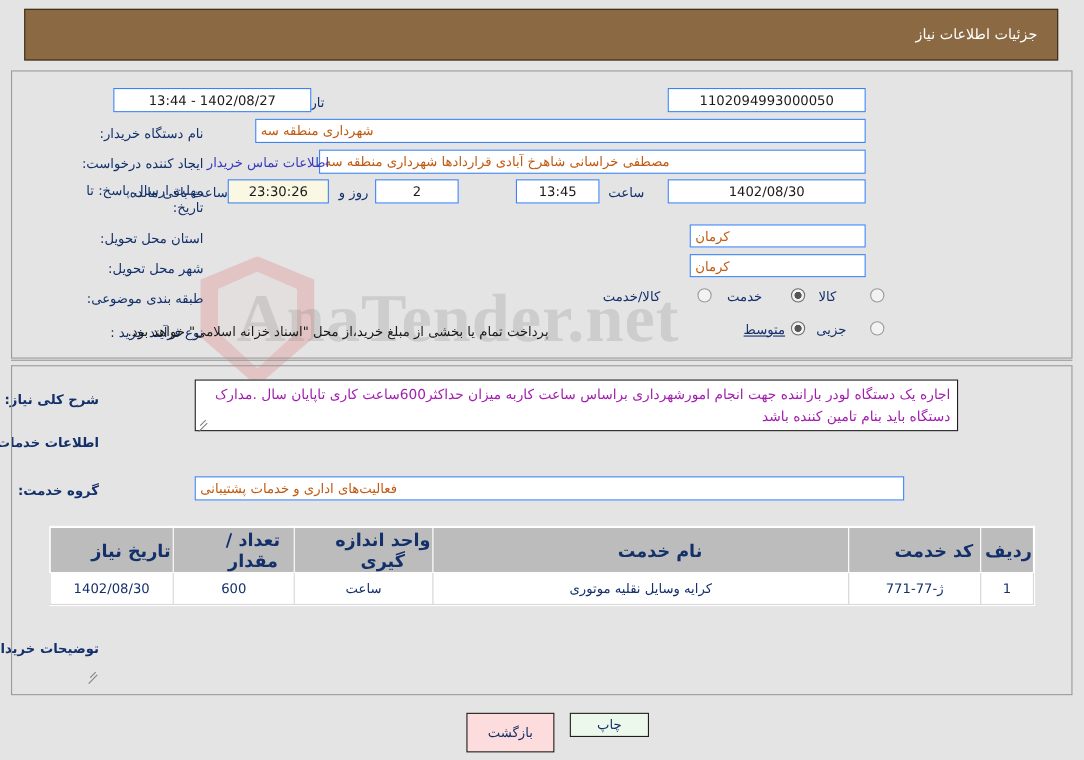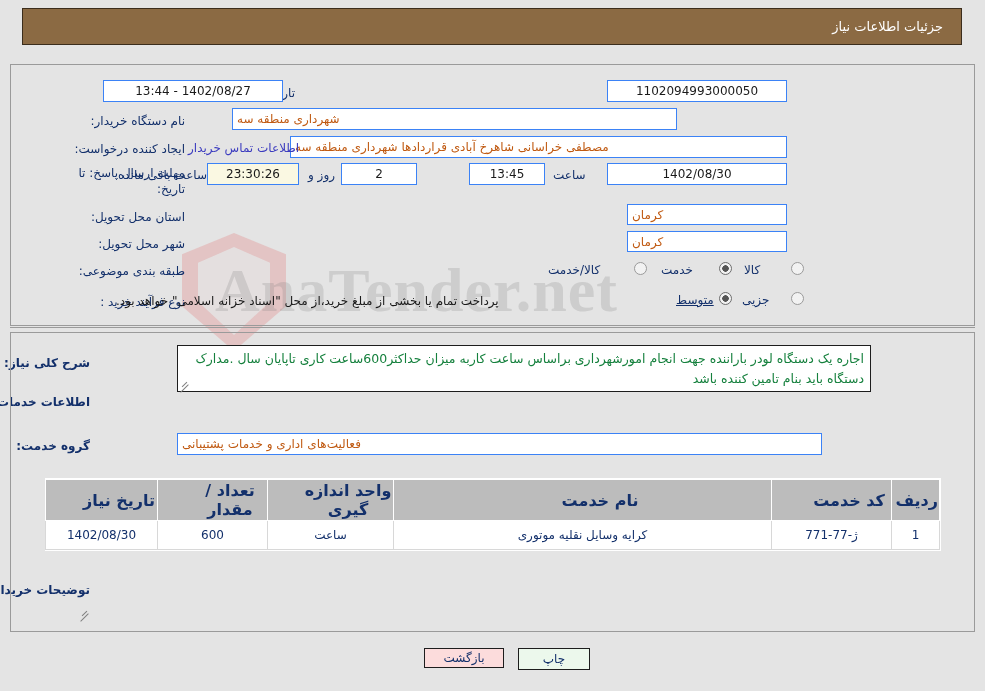--- a/index.html
+++ b/index.html
@@ -47,21 +47,21 @@
     left: 198px; top: 32px;
     width: 72px; height: 88px;
     background: rgba(228,228,228,0.85);
     clip-path: polygon(50% 0%, 100% 18%, 100% 62%, 50% 100%, 0% 62%, 0% 18%);
   }
 
   
   .title-bar {
     position: absolute;
     left: 22px; top: 8px;
-    width: 940px; height: 37px;
+    width: 940px; height: 47px;
     background: #8b6a43;
     border: 1px solid #3b2d1c;
     box-sizing: border-box;
     display: flex;
     align-items: center;
     justify-content: flex-start;
     z-index: 2;
   }
   .title-bar .title-text {
     color: #ffffff;
@@ -149,21 +149,21 @@
     white-space: nowrap;
   }
 
   
   .textarea {
     position: absolute;
     border: 1px solid #1d1d1d;
     background: #ffffff;
     box-sizing: border-box;
     font-size: 12.5px;
-    color: #15803d;
+    color: #a21caf;
     padding: 3px 6px 0 6px;
     line-height: 20px;
     overflow: hidden;
     text-align: right;
     z-index: 3;
   }
   .resizer {
     position: absolute;
     width: 11px; height: 11px;
     z-index: 4;
@@ -218,21 +218,21 @@
     box-sizing: border-box;
     font-size: 12px;
     color: #13306b;
     display: flex;
     align-items: center;
     justify-content: center;
     cursor: pointer;
     z-index: 3;
   }
   .btn-print { left: 518px; top: 648px; width: 72px; height: 22px; background: #ecf8ec; }
-  .btn-back  { left: 424px; top: 648px; width: 80px; height: 20px; background: #fcdcdc; }
+  .btn-back  { left: 424px; top: 648px; width: 80px; height: 36px; background: #fcdcdc; }
 </style>
 </head>
 <body>
 
 <div id="page">
 
   <div class="watermark">
     <div class="wm-shield"></div>
     <div class="wm-shield-inner"></div>
     <div class="wm-text">AnaTender.net</div>
@@ -246,21 +246,21 @@
   <div class="sep-line"></div>
   <div class="panel panel-desc"></div>
 
   <div class="lbl" style="right:800px; top:86px;">شماره نیاز:</div>
   <div class="box center black" style="left:607px; top:80px; width:180px; height:22px;">1102094993000050</div>
 
   <div class="lbl" style="right:690px; top:86px; direction:rtl;">تاریخ و ساعت اعلان عمومی:</div>
   <div class="box center black" style="left:103px; top:80px; width:180px; height:22px;">1402/08/27 - 13:44</div>
 
   <div class="lbl" style="right:800px; top:114px;">نام دستگاه خریدار:</div>
-  <div class="box right" style="left:232px; top:108px; width:445px; height:22px;">شهرداری منطقه سه</div>
+  <div class="box right" style="left:232px; top:108px; width:555px; height:22px;">شهرداری منطقه سه</div>
 
   <div class="lbl" style="right:800px; top:142px;">ایجاد کننده درخواست:</div>
   <div class="box right" style="left:290px; top:136px; width:497px; height:22px;">مصطفی خراسانی شاهرخ آبادی قراردادها شهرداری منطقه سه</div>
   <div class="link" style="left:188px; top:141px;">اطلاعات تماس خریدار</div>
 
   <div class="lbl" style="right:800px; top:165px; width:120px; line-height:16px; white-space:normal;">مهلت ارسال پاسخ: تا تاریخ:</div>
   <div class="box center black" style="left:607px; top:163px; width:180px; height:22px;">1402/08/30</div>
   <div class="plain" style="left:553px; top:168px;">ساعت</div>
   <div class="box center black" style="left:469px; top:163px; width:76px; height:22px;">13:45</div>
   <div class="box center black" style="left:341px; top:163px; width:76px; height:22px;">2</div>

